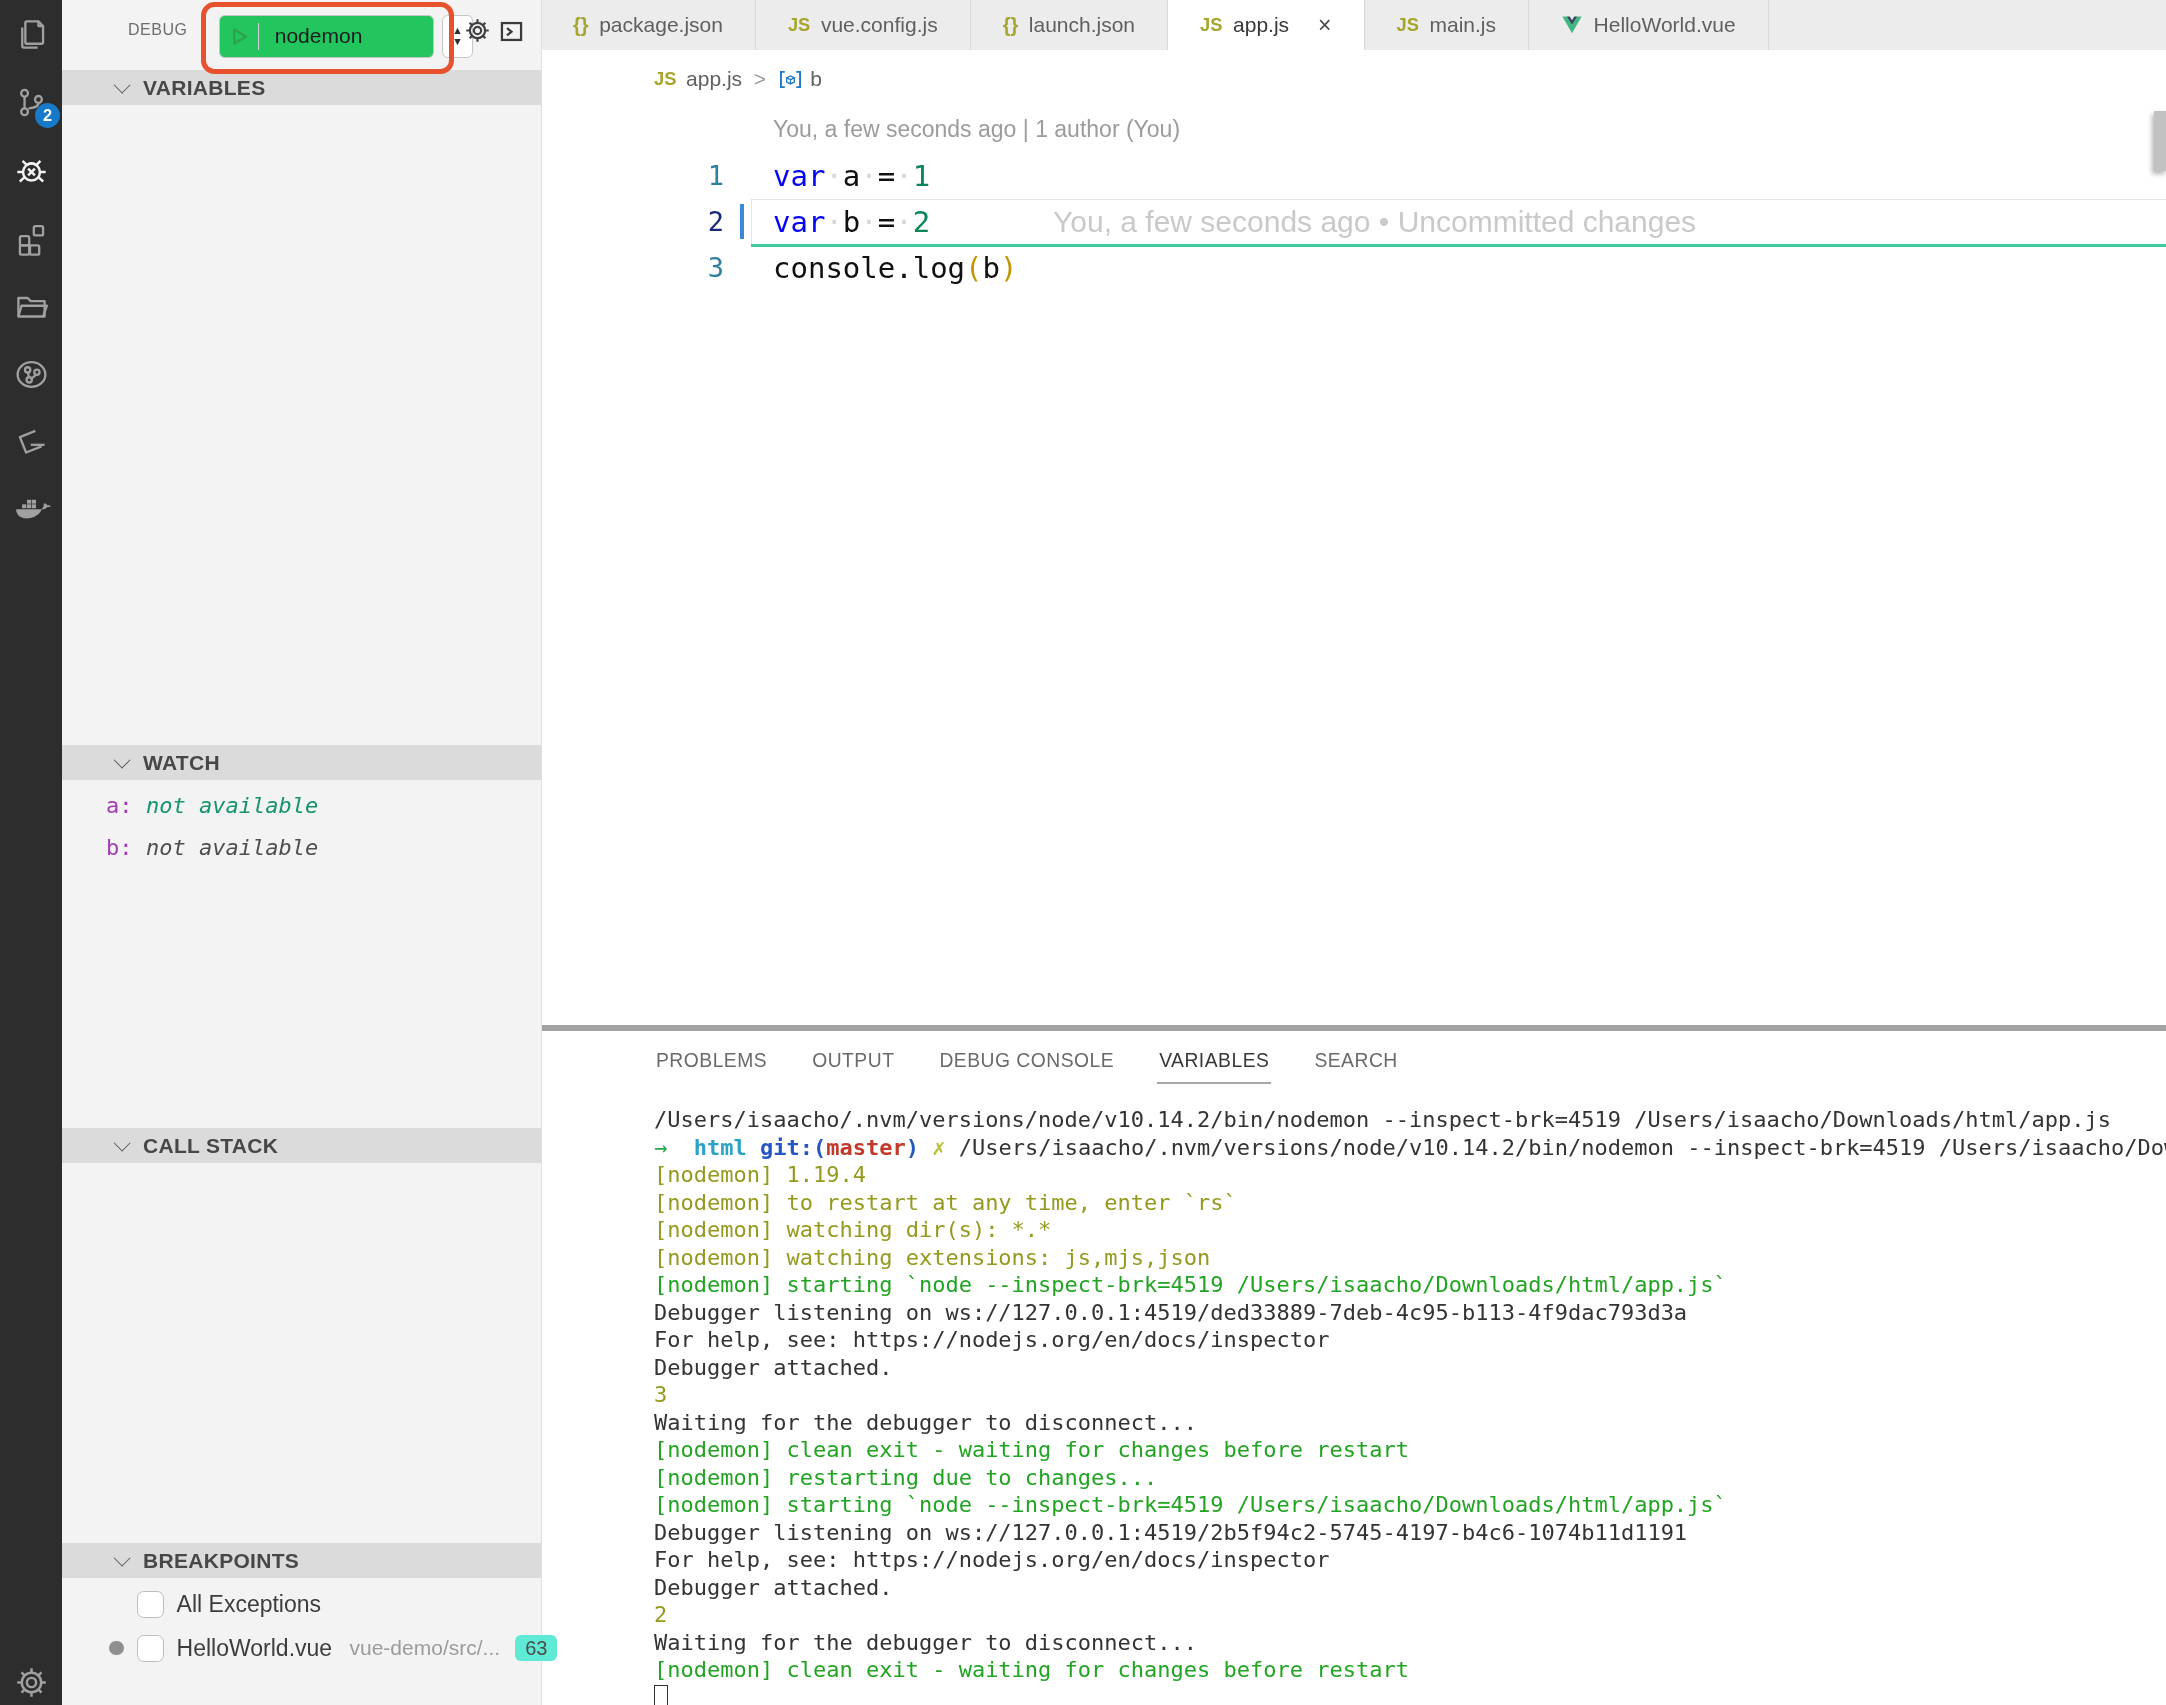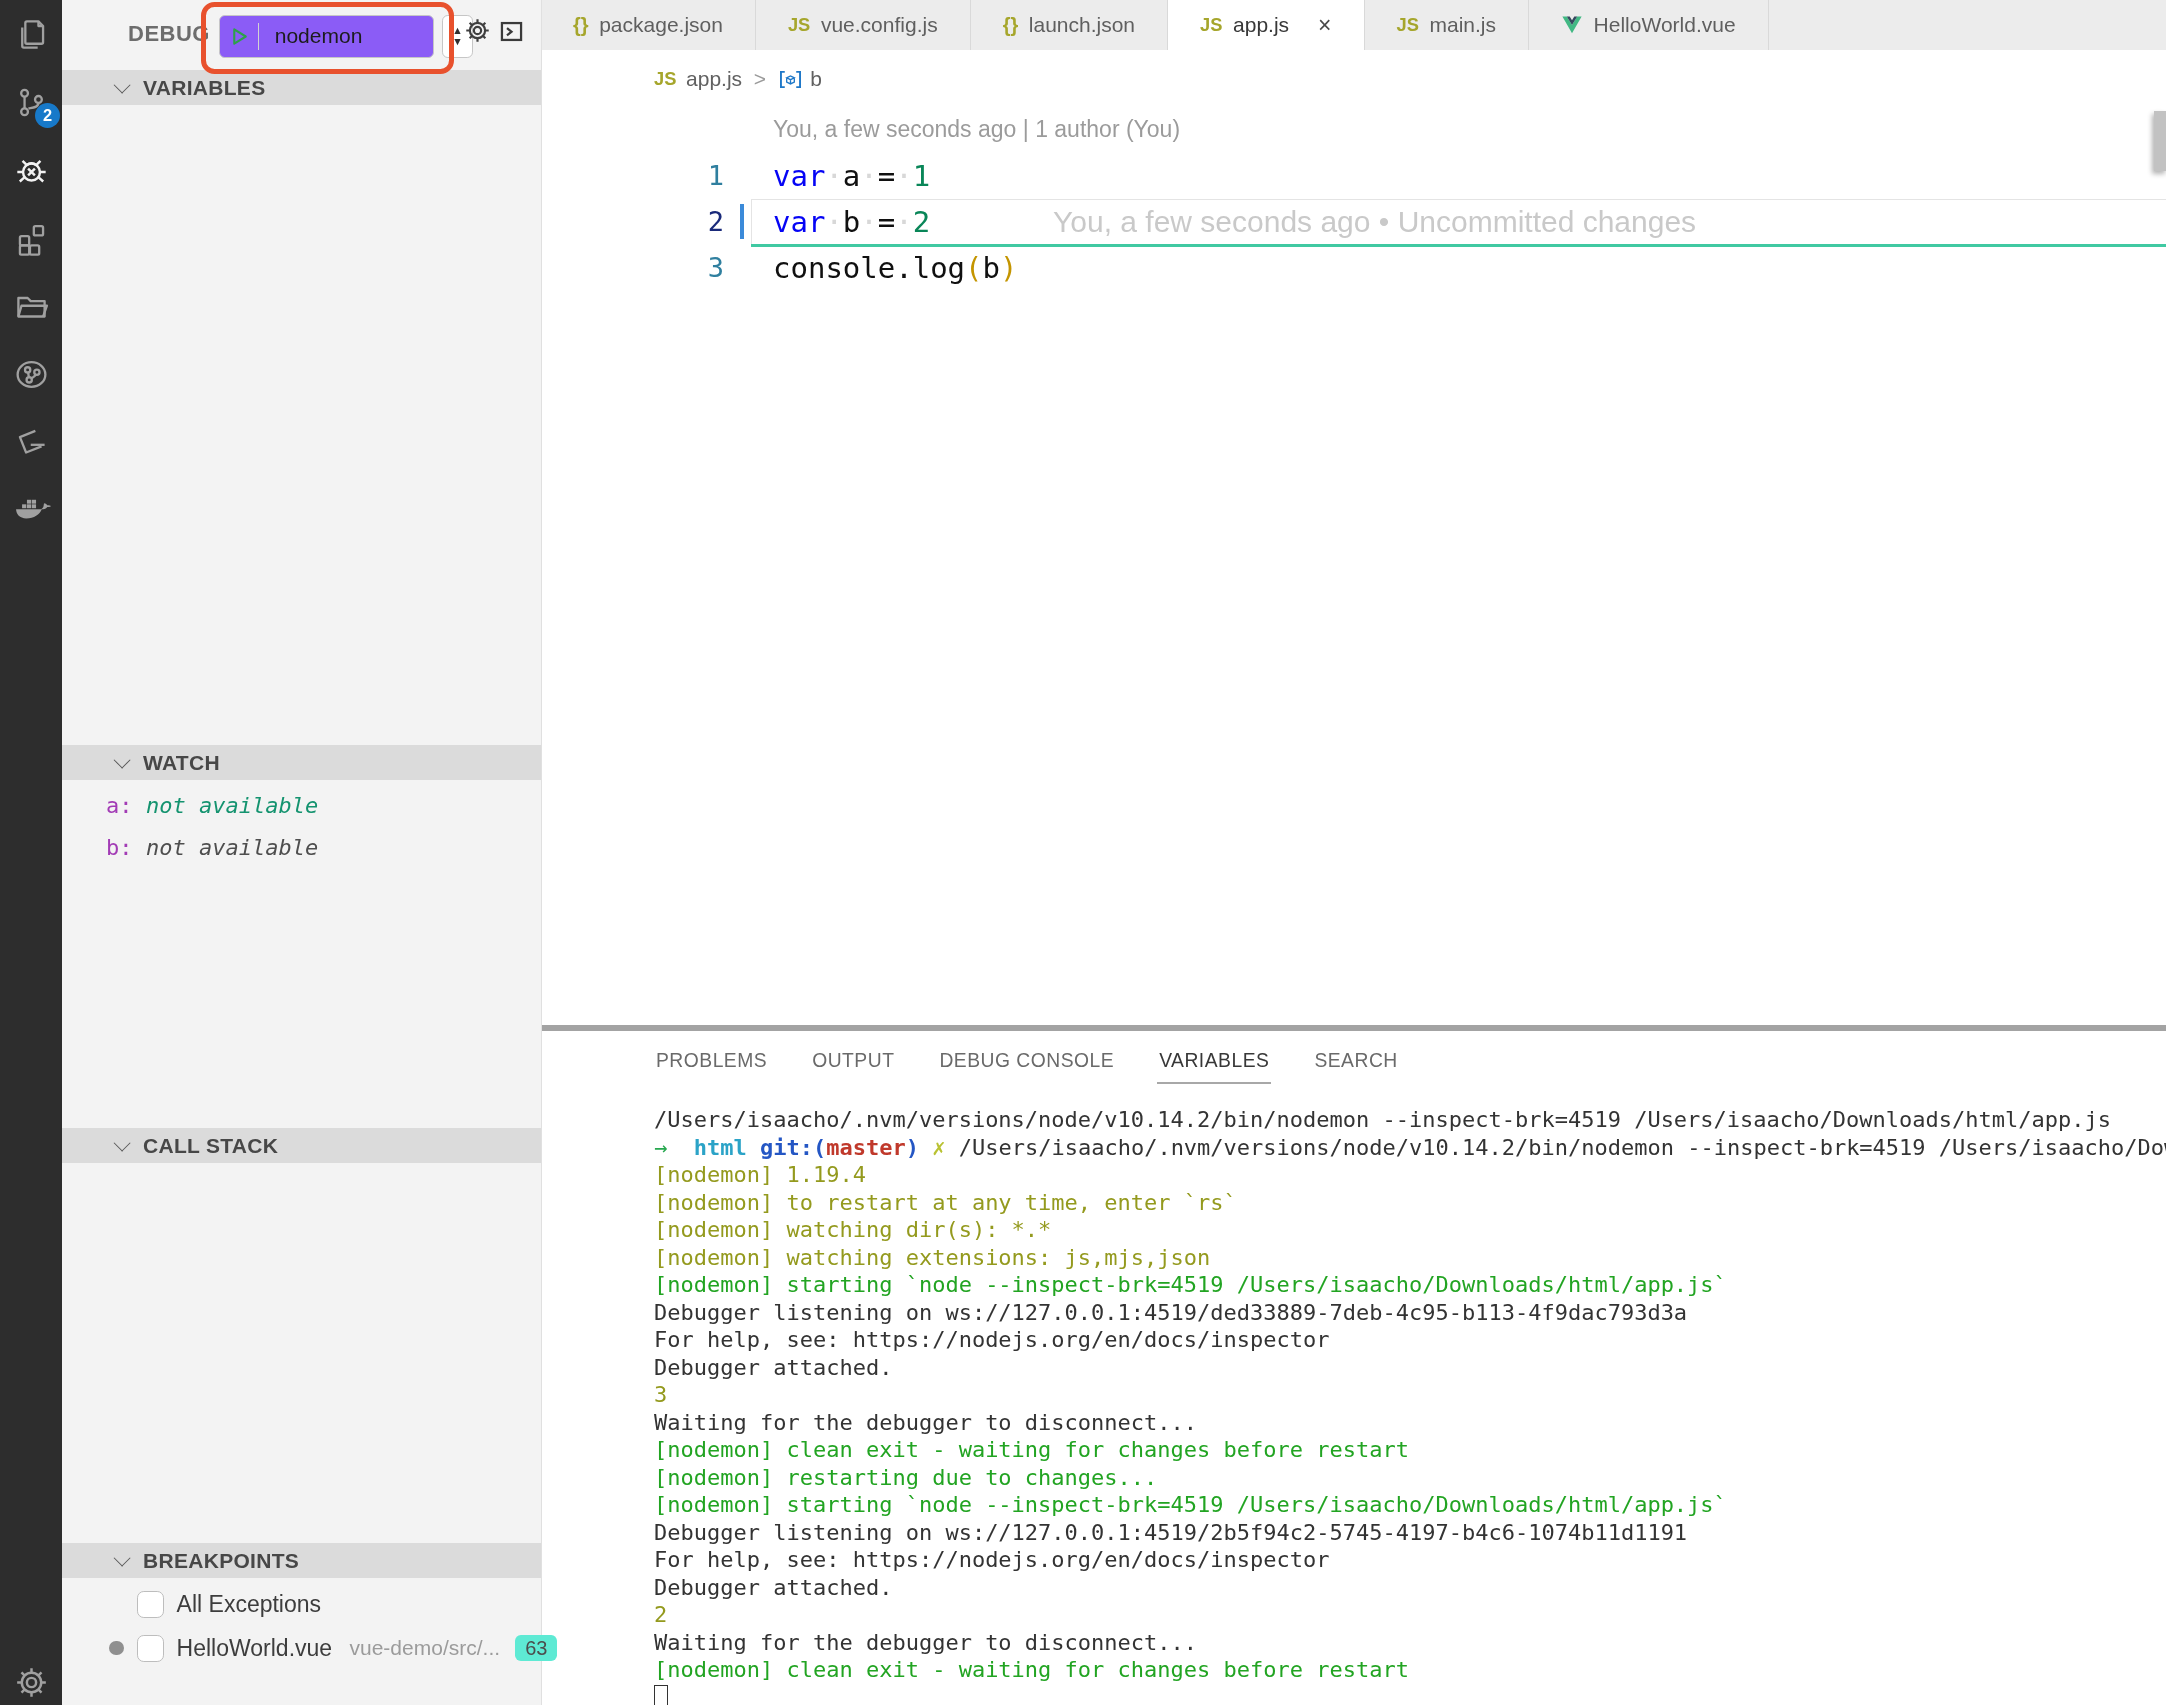--- a/index.html
+++ b/index.html
@@ -10,22 +10,22 @@
   .activitybar{position:absolute;left:0;top:0;width:62px;height:100%;background:#2d2d2d;z-index:4}
   .ab-item{height:68px;display:flex;align-items:center;justify-content:center;position:relative}
   .ab-item.bottom{position:absolute;bottom:-11.6px;left:0;width:62px}
   .ab-badge{position:absolute;right:1.9px;bottom:7.7px;min-width:25px;height:25px;border-radius:12.6px;
             background:#1779c9;color:#fff;font-size:16.4px;font-weight:bold;
             display:flex;align-items:center;justify-content:center}
 
   
   .sidebar{position:absolute;left:62px;top:0;width:479px;height:100%;background:#f3f3f3;
            border-right:1px solid #e0e0e0;z-index:2}
-  .dbg-title{position:absolute;left:66px;top:21px;font-size:22px;font-weight:700;color:#6d6d6d;letter-spacing:0.5px}
-  .cfg-box{position:absolute;left:157px;top:14.5px;width:213px;height:41px;background:#8b5cf6;
+  .dbg-title{position:absolute;left:66px;top:21px;font-size:16px;font-weight:400;color:#6d6d6d;letter-spacing:0.5px}
+  .cfg-box{position:absolute;left:157px;top:14.5px;width:213px;height:41px;background:#22c55e;
            border:1px solid #c6c6c6;border-radius:5.8px;display:flex;align-items:center}
   .cfg-play{margin-left:7.7px;display:flex}
   .cfg-div{width:1px;height:27px;background:#d2d2d2;margin-left:7.7px}
   .cfg-name{margin-left:15.4px;font-size:21px;color:#1c1c1c}
   .annotation{position:absolute;left:139px;top:1.9px;width:243px;height:62px;border:5.8px solid #e8512d;
               border-radius:13.5px;z-index:9;pointer-events:none}
   .stepper{position:absolute;left:380px;top:14.5px;width:29px;height:41px;background:#fff;border:1px solid #c6c6c6;
            border-radius:5.8px;display:flex;flex-direction:column;align-items:center;justify-content:center;
            font-size:10.6px;color:#2f2f2f;line-height:10.6px}
   .tb-gear{position:absolute;left:401px;top:16.4px;display:flex}

